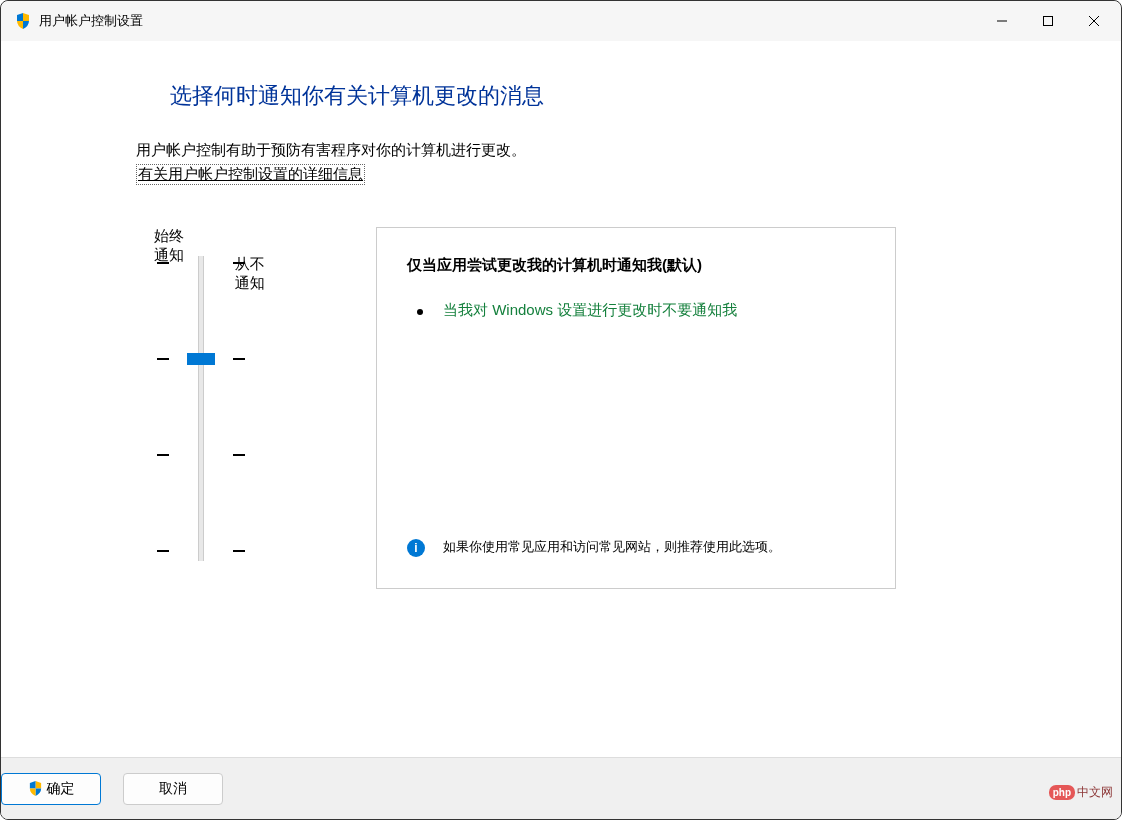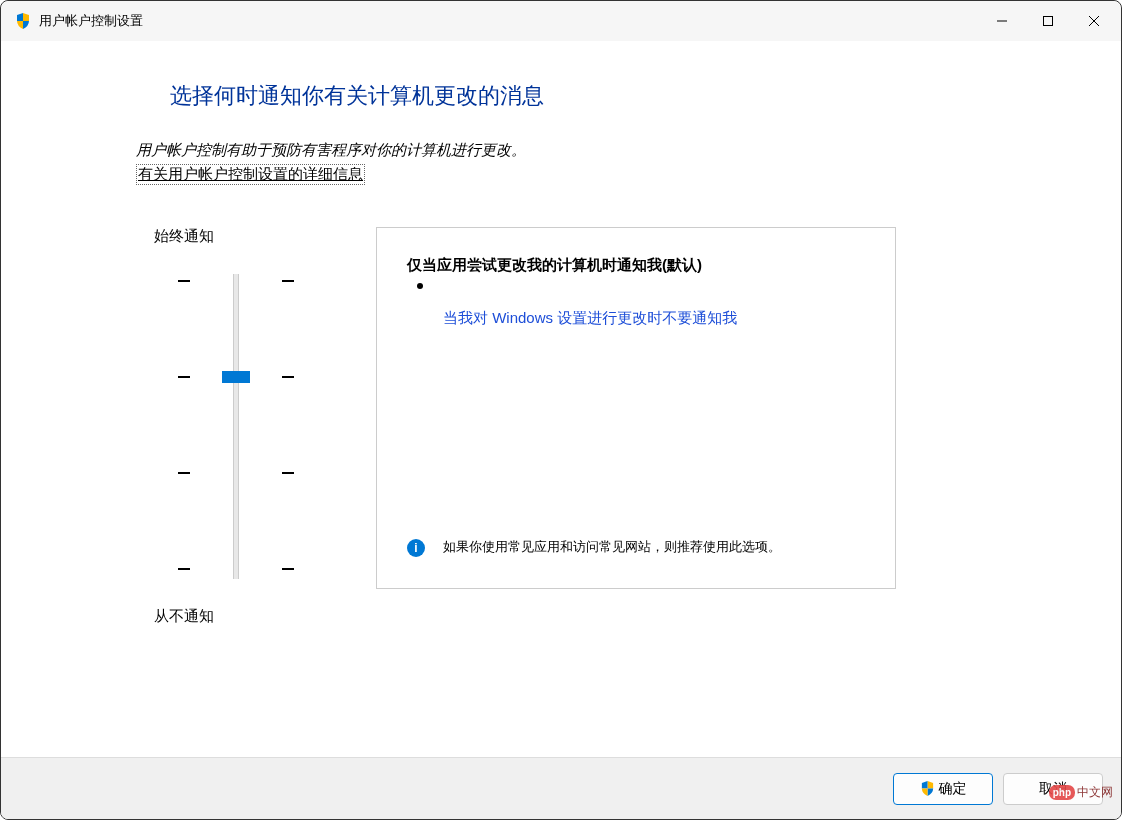--- a/index.html
+++ b/index.html
@@ -55,41 +55,39 @@
       color: #003399;
       font-size: 22px;
       font-weight: 400;
       margin-bottom: 30px;
       margin-left: 34px;
     }
     .description {
       font-size: 15px;
       color: #000;
       margin-bottom: 4px;
-      font-style: italic;
     }
     .link {
       color: #000000;
       text-decoration: underline;
       font-size: 15px;
       cursor: pointer;
       border: 1px dotted #666;
       padding: 0 1px;
       display: inline-block;
     }
     .slider-section {
       margin-top: 42px;
       display: flex;
       gap: 110px;
     }
     .slider-column {
       width: 130px;
       display: flex;
-      flex-direction: column;
-      align-items: flex-end;
+      align-items: center;
     }
     .slider-label-top {
       font-size: 15px;
       color: #000;
       margin-bottom: 28px;
       align-self: flex-start;
       margin-left: 18px;
     }
     .slider-label-bottom {
       font-size: 15px;
@@ -136,39 +134,39 @@
       width: 520px;
       height: 362px;
       padding: 28px 30px 20px 30px;
       display: flex;
       flex-direction: column;
     }
     .info-heading {
       font-size: 15px;
       font-weight: 700;
       color: #000;
+      margin-bottom: 26px;
     }
     .bullet-row {
       display: flex;
       align-items: flex-start;
       gap: 20px;
       margin-left: 10px;
     }
     .bullet {
       width: 6px;
       height: 6px;
       background: #000;
       border-radius: 50%;
       margin-top: 8px;
       flex-shrink: 0;
     }
     .bullet-text {
       font-size: 15px;
-      color: #1d4ed8;
-      margin-top: 34px;
+      color: #15803d;
     }
     .spacer {
       flex: 1;
     }
     .recommend-row {
       display: flex;
       align-items: flex-start;
       gap: 18px;
       margin-bottom: 10px;
     }
@@ -194,23 +192,23 @@
     .footer {
       position: absolute;
       bottom: 0;
       left: 0;
       right: 0;
       height: 62px;
       background: #f0f0f0;
       border-top: 1px solid #ddd;
       display: flex;
       align-items: center;
-      justify-content: flex-end;
+      justify-content: flex-start;
       padding-right: 18px;
-      gap: 10px;
+      gap: 22px;
     }
     .btn {
       height: 32px;
       min-width: 100px;
       border: 1px solid #ccc;
       border-radius: 4px;
       background: #fdfdfd;
       font-size: 14px;
       display: flex;
       align-items: center;

